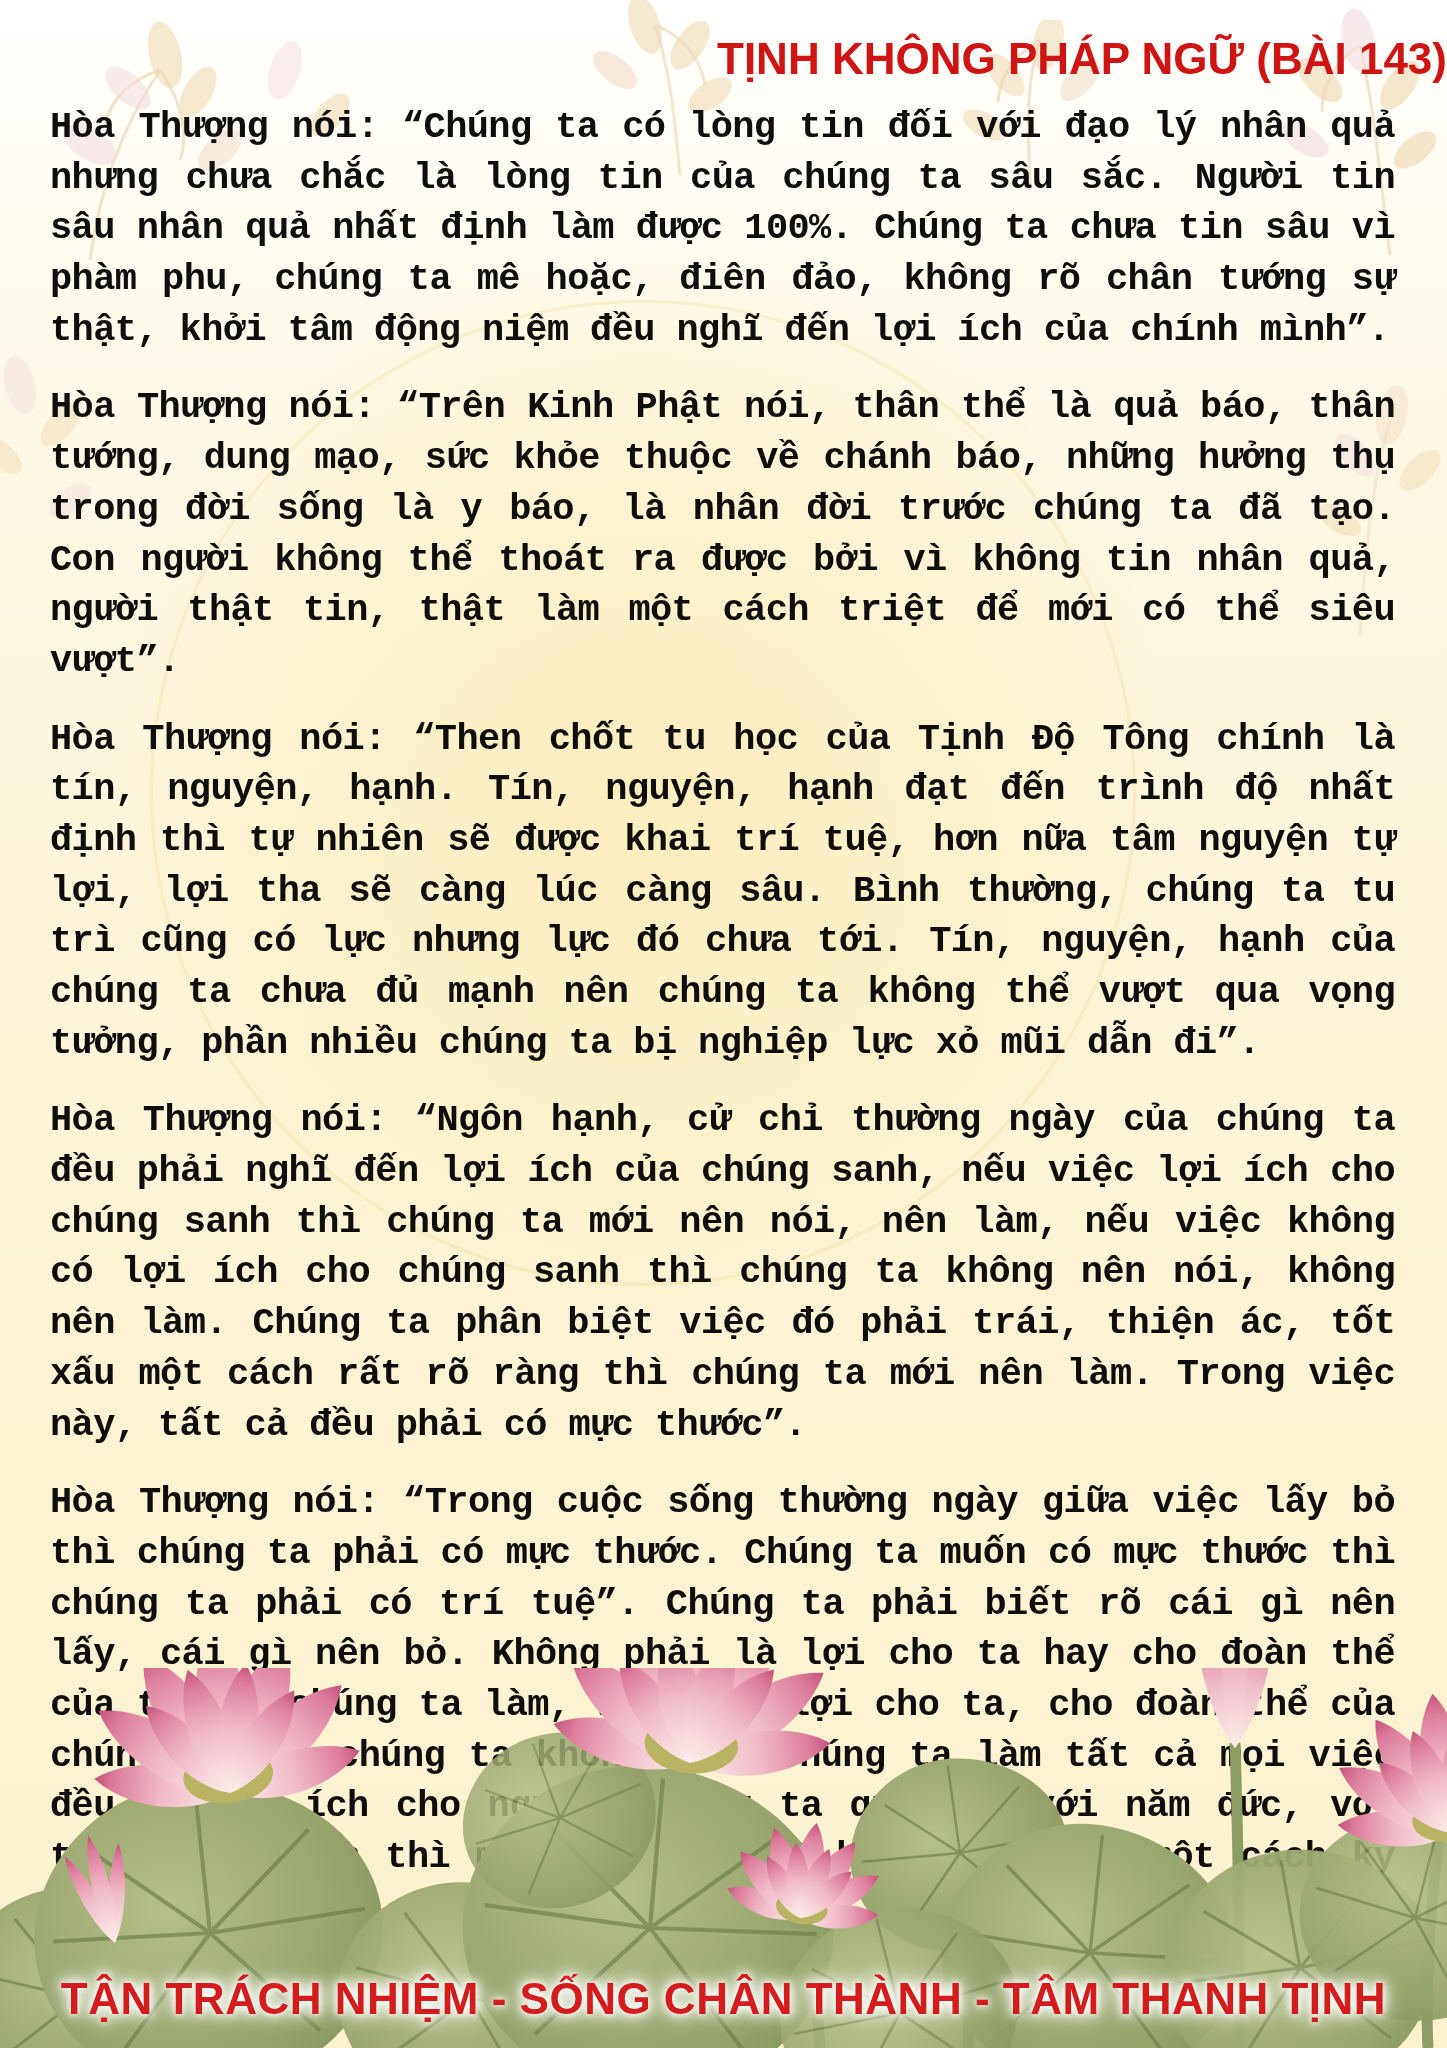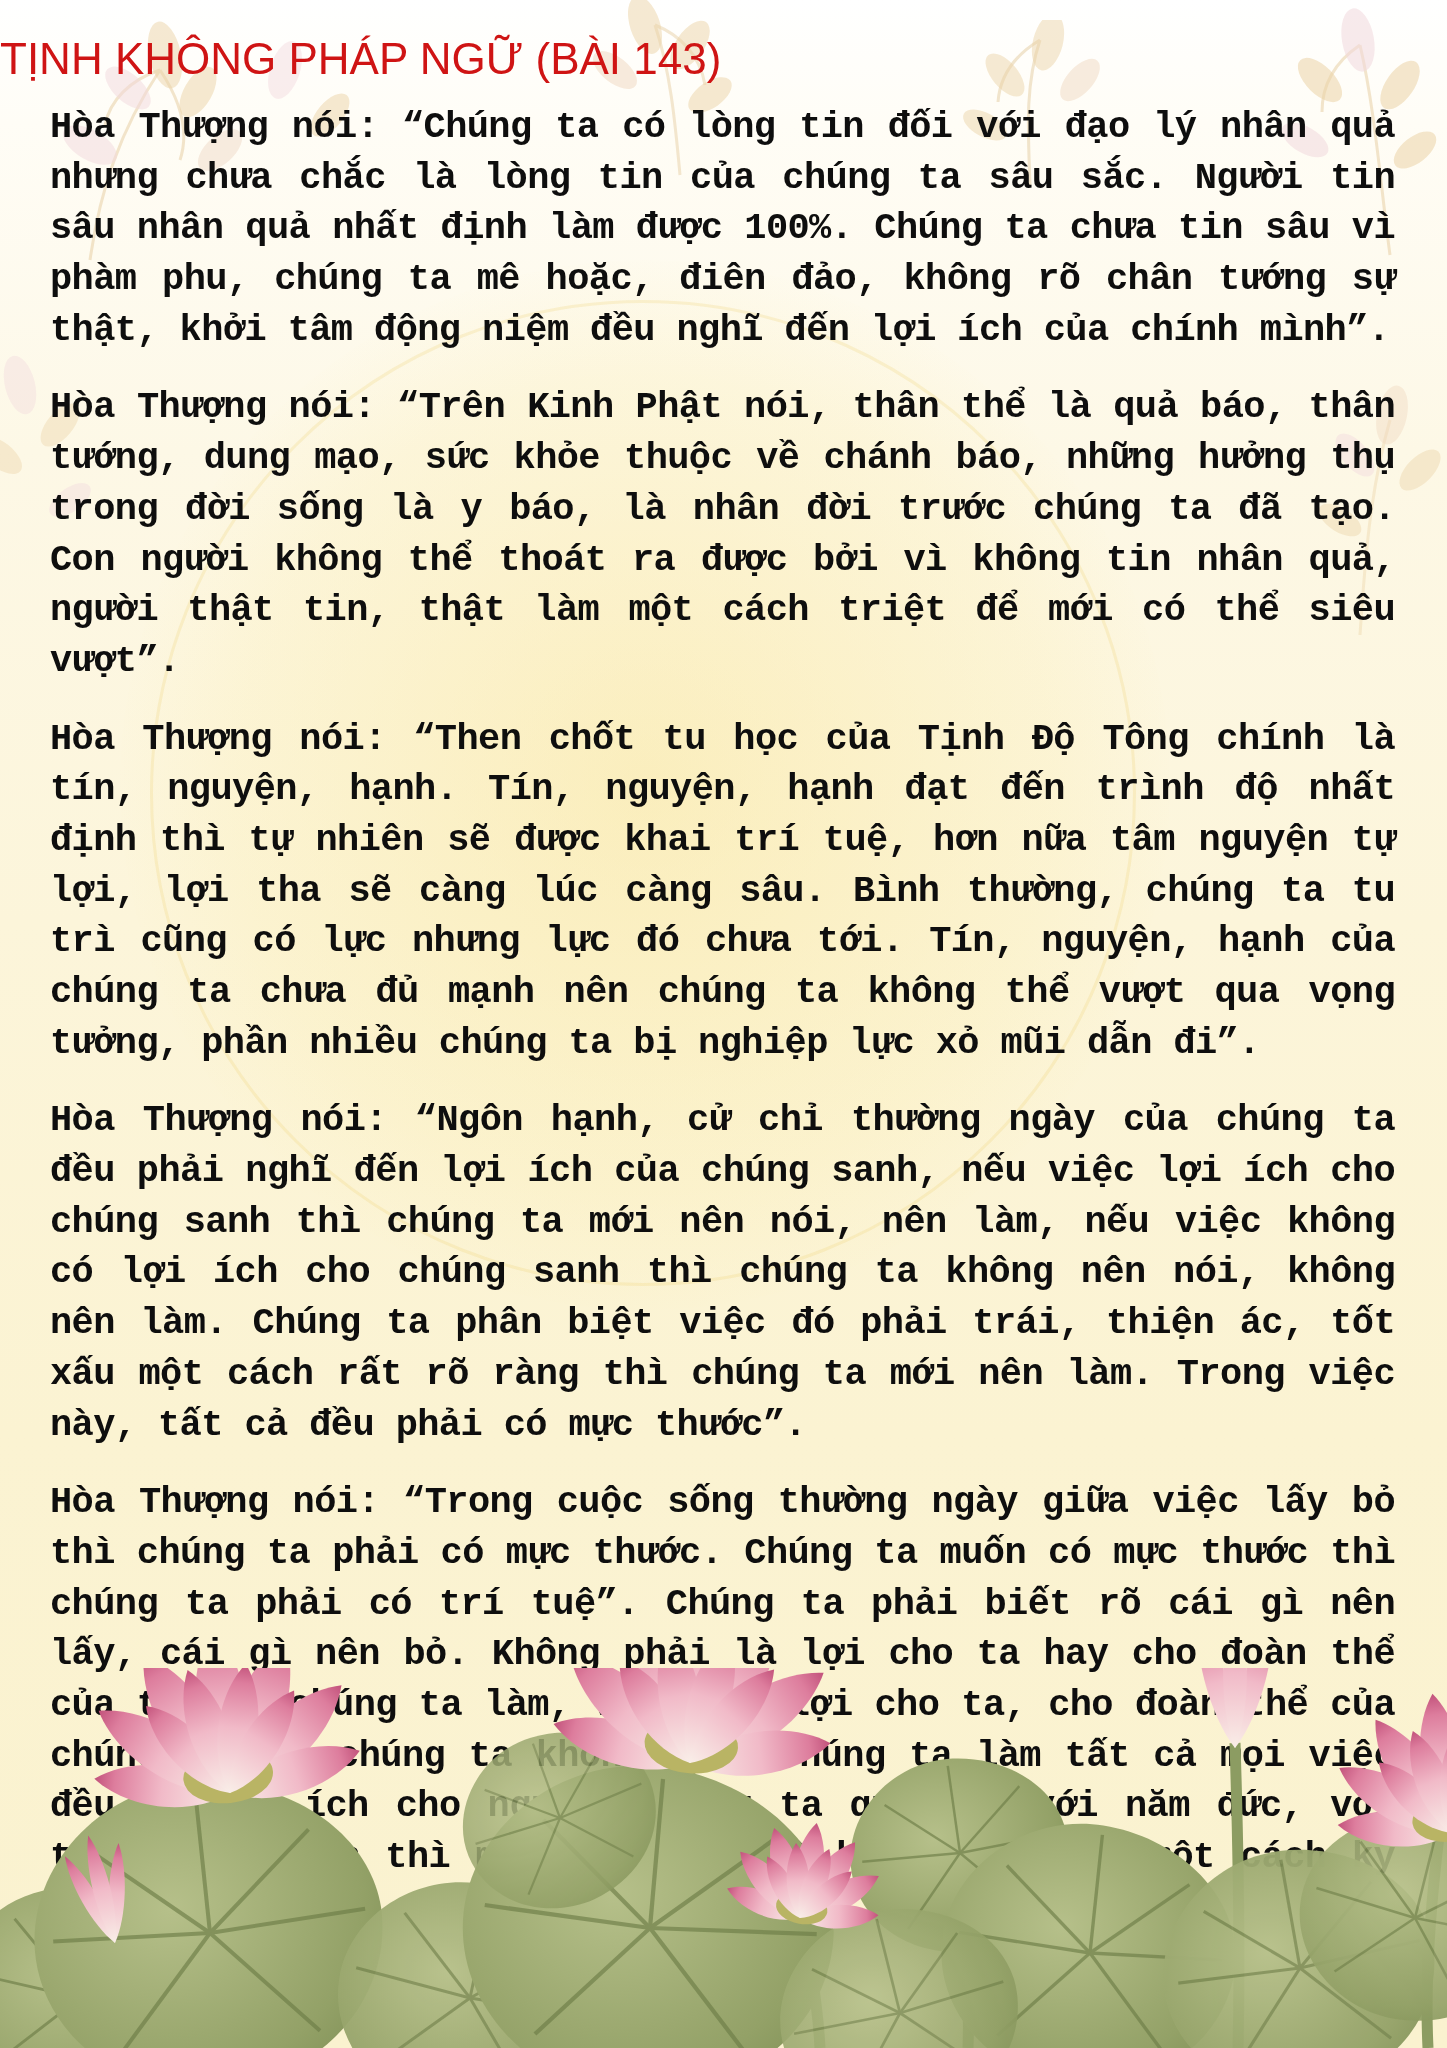--- a/index.html
+++ b/index.html
@@ -20,22 +20,22 @@
     pointer-events:none;
   }
   .glow-ring{
     position:absolute;left:150px;top:300px;width:980px;height:980px;border-radius:50%;
     border:3px solid rgba(240,210,120,0.25);
     pointer-events:none;
   }
   .sprig{position:absolute;pointer-events:none;}
   .title{
     position:absolute;top:34px;left:0;width:100%;
-    text-align:left;
-    font-size:44px;font-weight:normal;letter-spacing:0px;
+    text-align:right;
+    font-size:44px;font-weight:bold;letter-spacing:0px;
     color:#cf1414;
   }
   .content{
     position:absolute;left:50px;right:52px;top:102px;
   }
   .content p{
     margin:0 0 27px 0;
     font-size:37px;font-weight:bold;line-height:1.37;
     letter-spacing:-0.6px;
     text-align:justify;
@@ -223,14 +223,15 @@
     <g>
       <use href="#flower" transform="translate(230,125) scale(1.25) rotate(-6)"></use>
       <use href="#flower" transform="translate(690,95) scale(1.3) rotate(4)"></use>
       <use href="#flower" transform="translate(800,250) scale(0.72) rotate(10)"></use>
       <use href="#flower" transform="translate(1452,165) scale(1.05) rotate(-8)"></use>
       <use href="#bud" transform="translate(1235,80) scale(1.15)"></use>
       <use href="#bud" transform="translate(115,275) scale(0.85) rotate(-14)"></use>
     </g>
   </svg>
 
+  <div class="footer">TẬN TRÁCH NHIỆM - SỐNG CHÂN THÀNH - TÂM THANH TỊNH</div>
 
 </div>
 
 </body></html>

